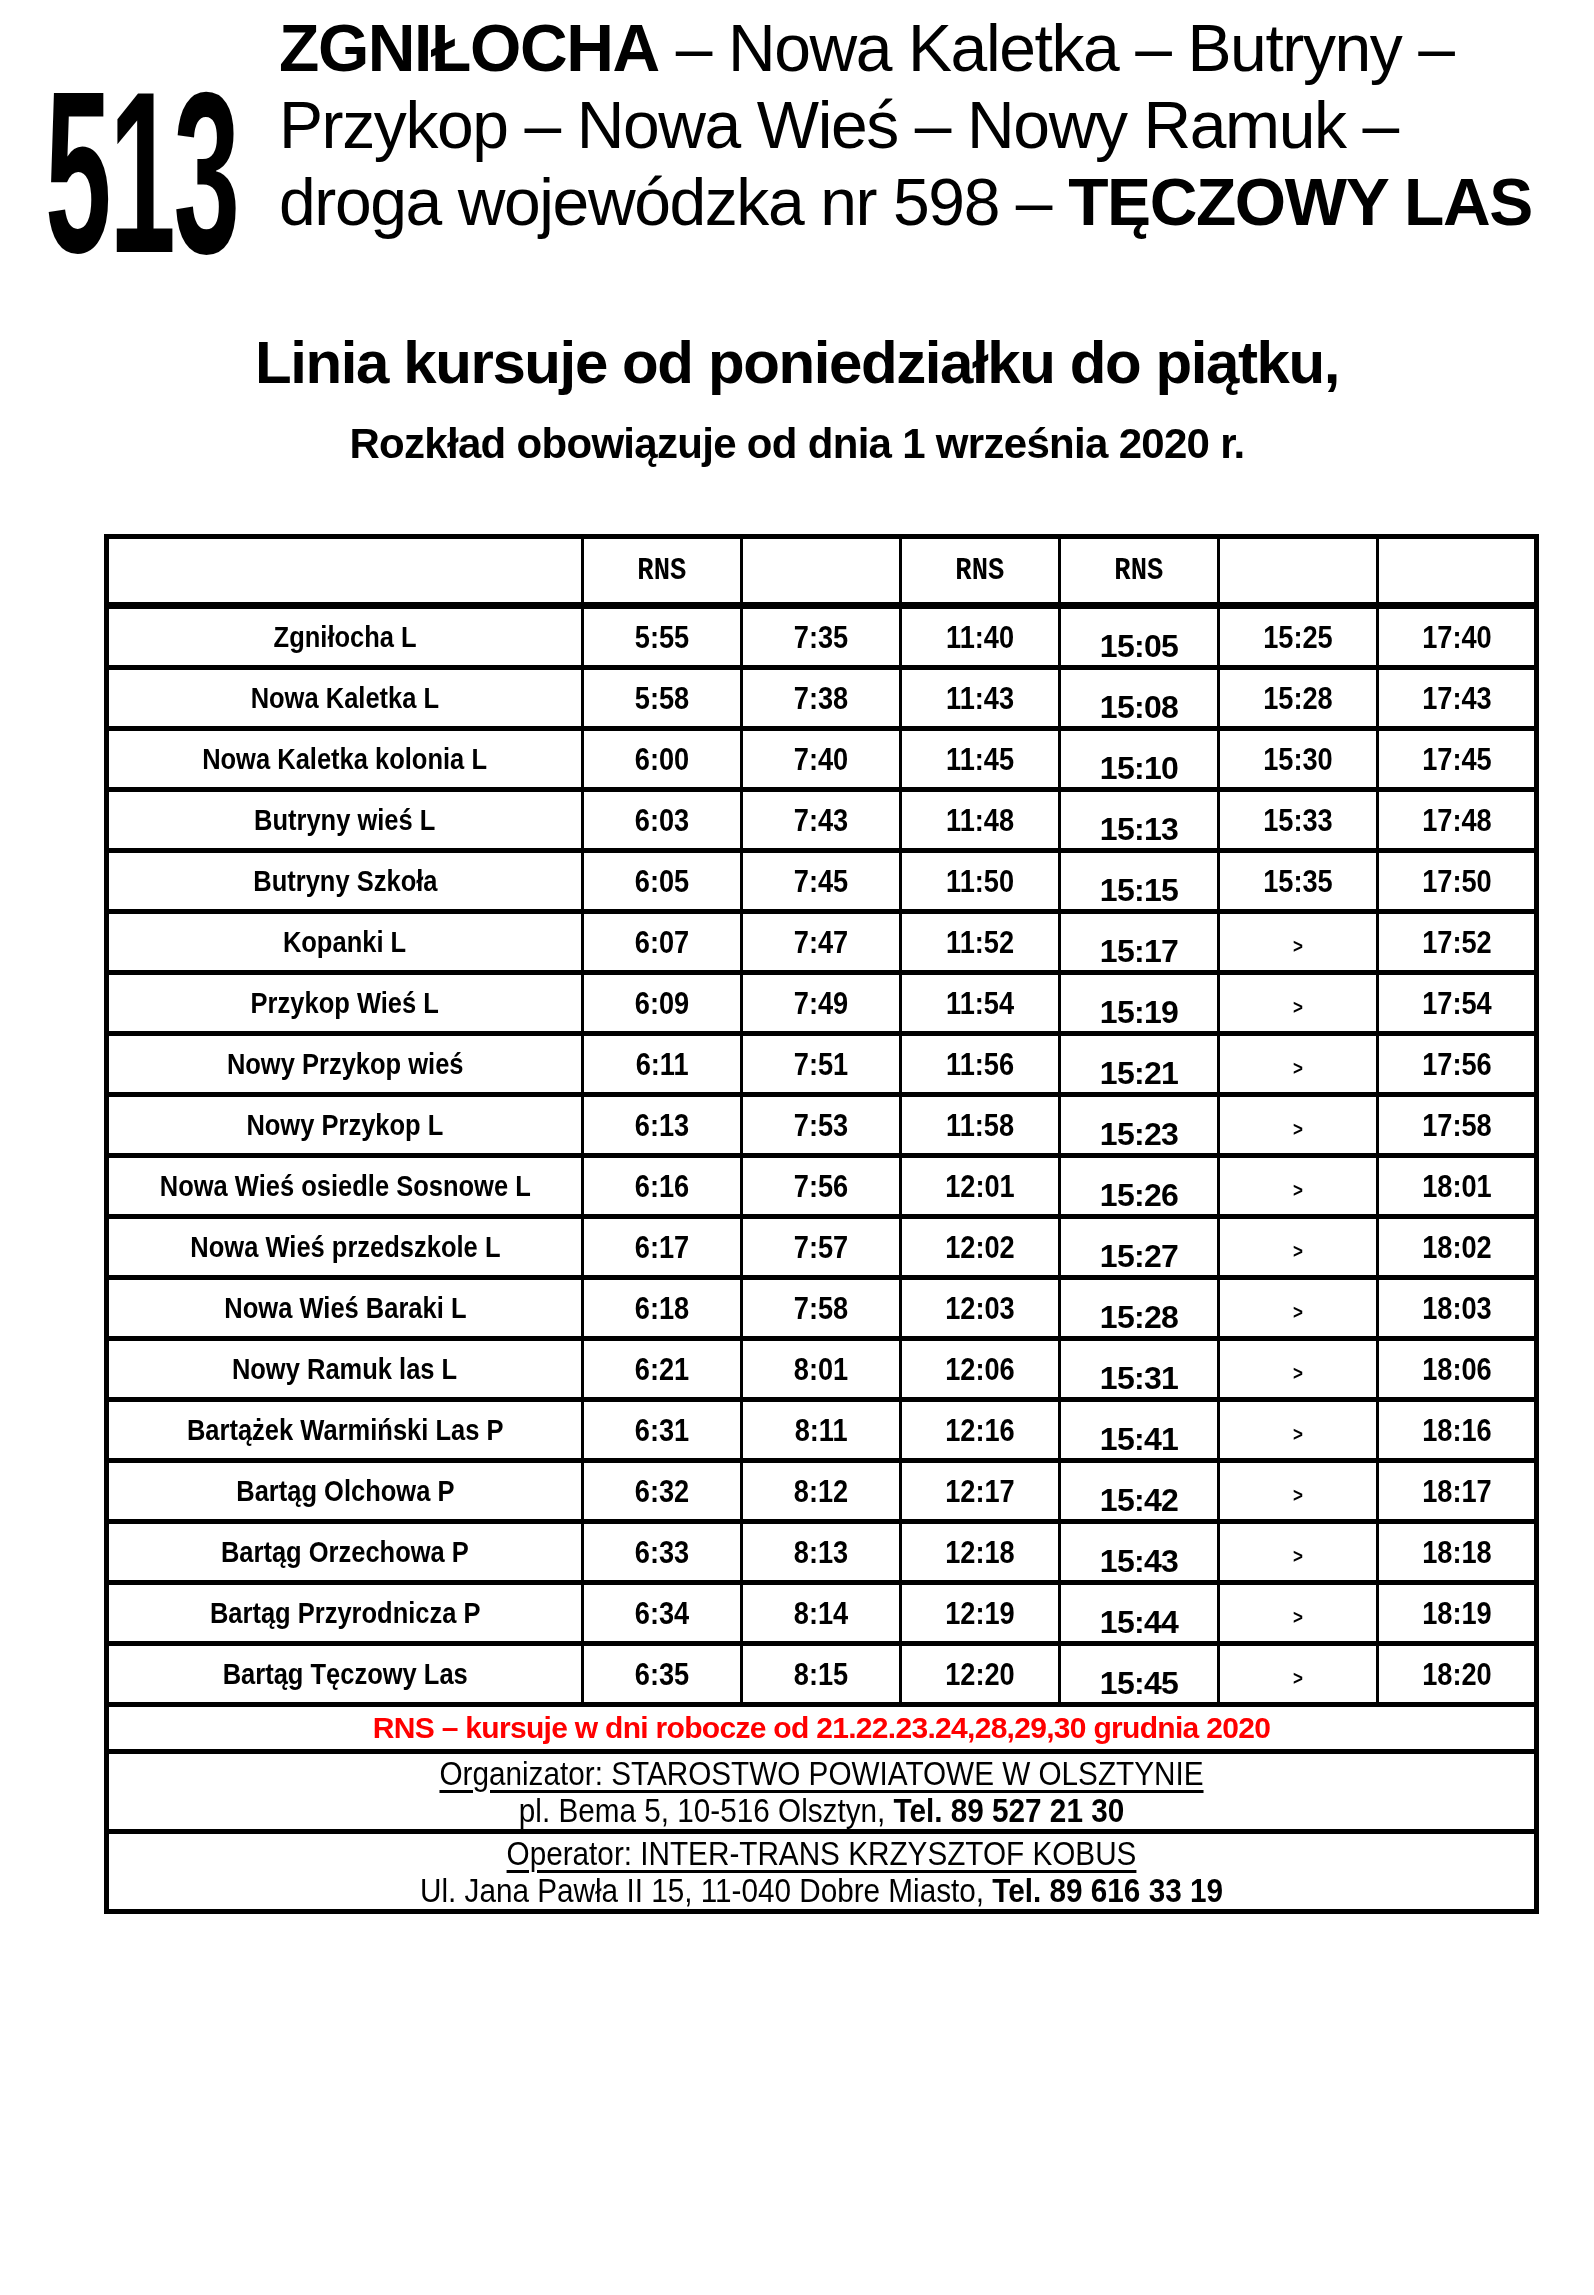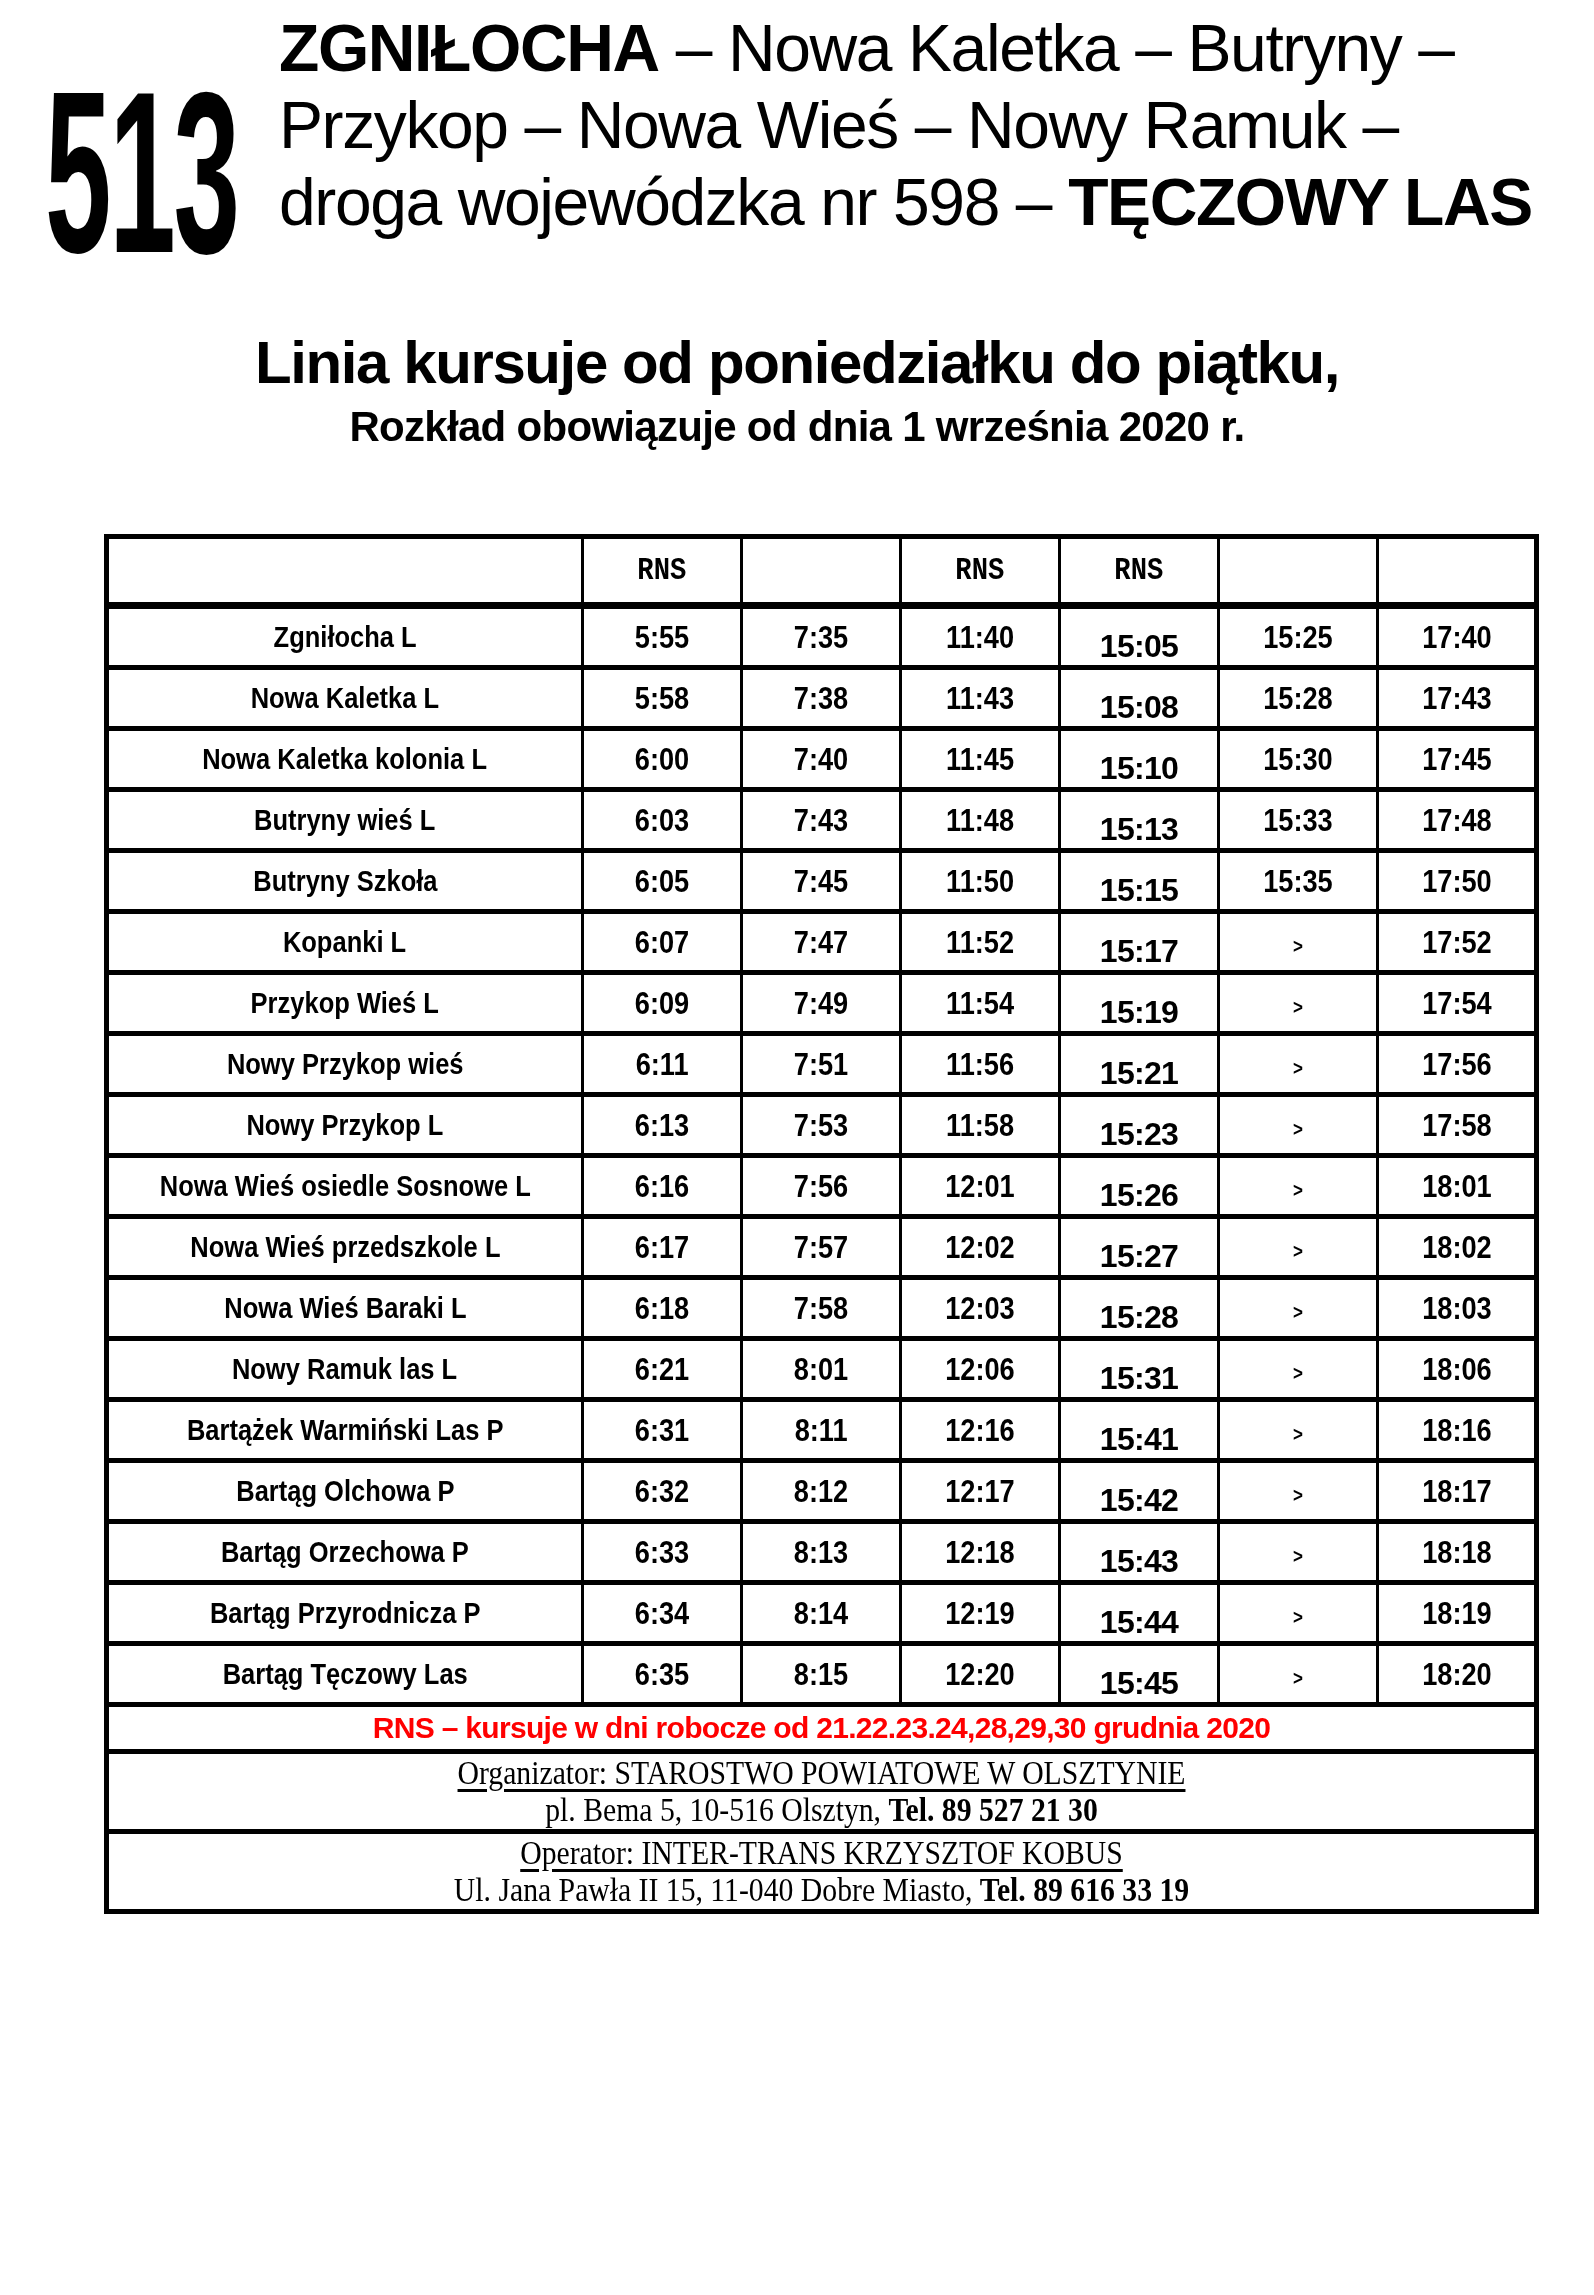--- a/index.html
+++ b/index.html
@@ -25,21 +25,21 @@
   }
   .route-line {
     font-size:66px; line-height:77px; font-weight:400;
     letter-spacing:-1.4px; white-space:nowrap;
   }
   .route-line b { font-weight:700; }
 
   
   .notice { position:absolute; top:328px; left:0; width:1594px; text-align:center; }
   .notice-main { font-size:60px; font-weight:700; letter-spacing:-1.4px; }
-  .notice-sub  { font-size:42px; font-weight:700; letter-spacing:-0.7px; margin-top:6px; }
+  .notice-sub  { font-size:42px; font-weight:700; letter-spacing:-0.7px; margin-top:23px; }
 
   
   table.timetable {
     position:absolute; left:104px; top:534px;
     width:1430px; border-collapse:collapse;
     border:5px solid #000;
     table-layout:fixed;
   }
   col.c-station { width:476px; }
   col.c-time    { width:159px; }
@@ -63,21 +63,21 @@
   td.alt { vertical-align:top; }
   td.alt span { display:inline-block; padding-top:19px; letter-spacing:-0.7px; }
 
   
   span.arrow { font-size:20px; }
 
   
   td.note-red {
     height:42px; color:#ff0000; font-size:30px; font-weight:700; letter-spacing:-0.7px;
   }
-  td.org { height:75px; font-size:33px; font-weight:400;font-family:Liberation Serif, serif; }
+  td.org { height:75px; font-size:33px; font-weight:400; }
   td.org .fline { display:block; transform:scaleX(.9); transform-origin:center;
                   line-height:37px; white-space:nowrap; }
   td.org .u { text-decoration:underline; text-underline-offset:5px; }
   td.org b { font-weight:700; }
 </style>
 </head>
 <body>
 
 <div class="page">
 

